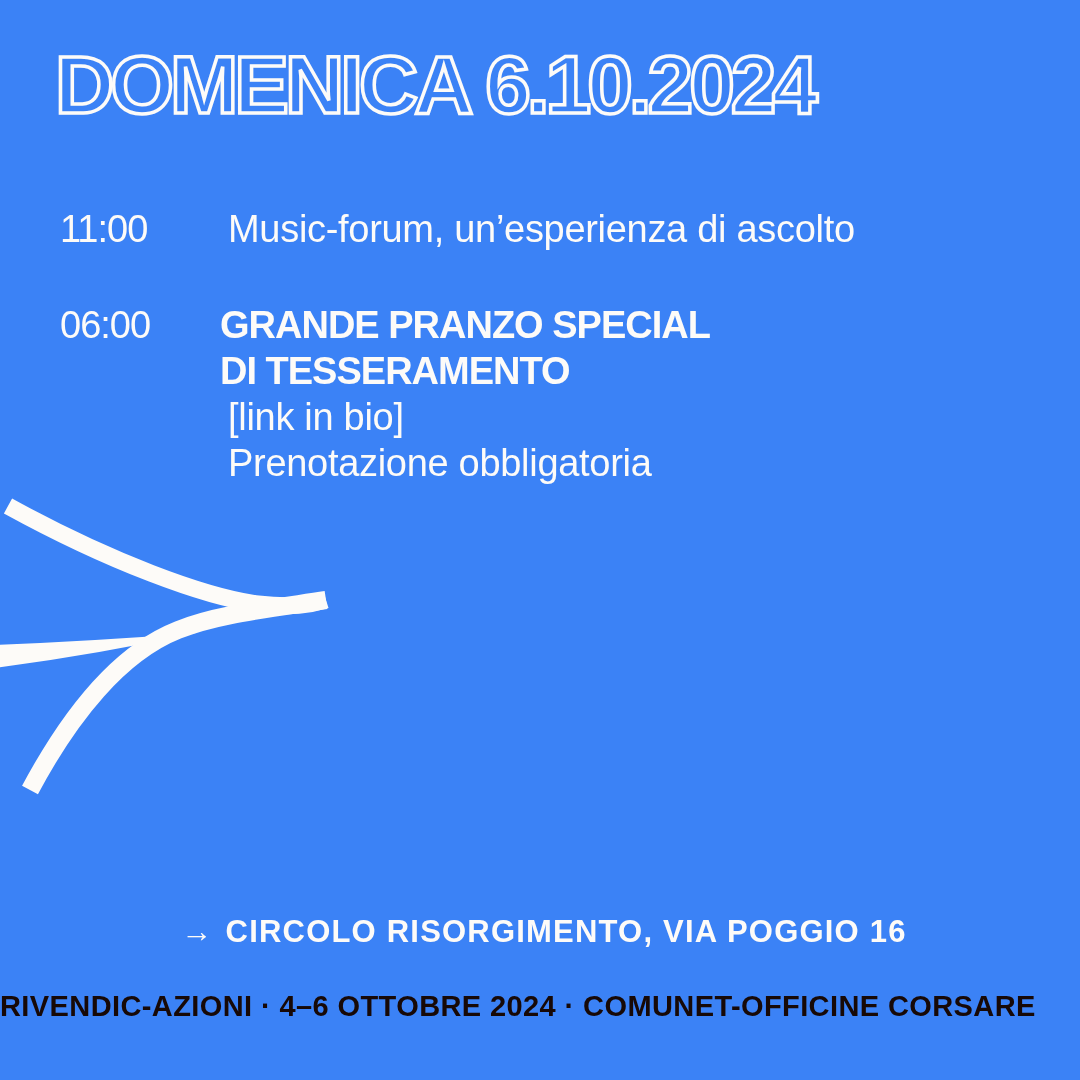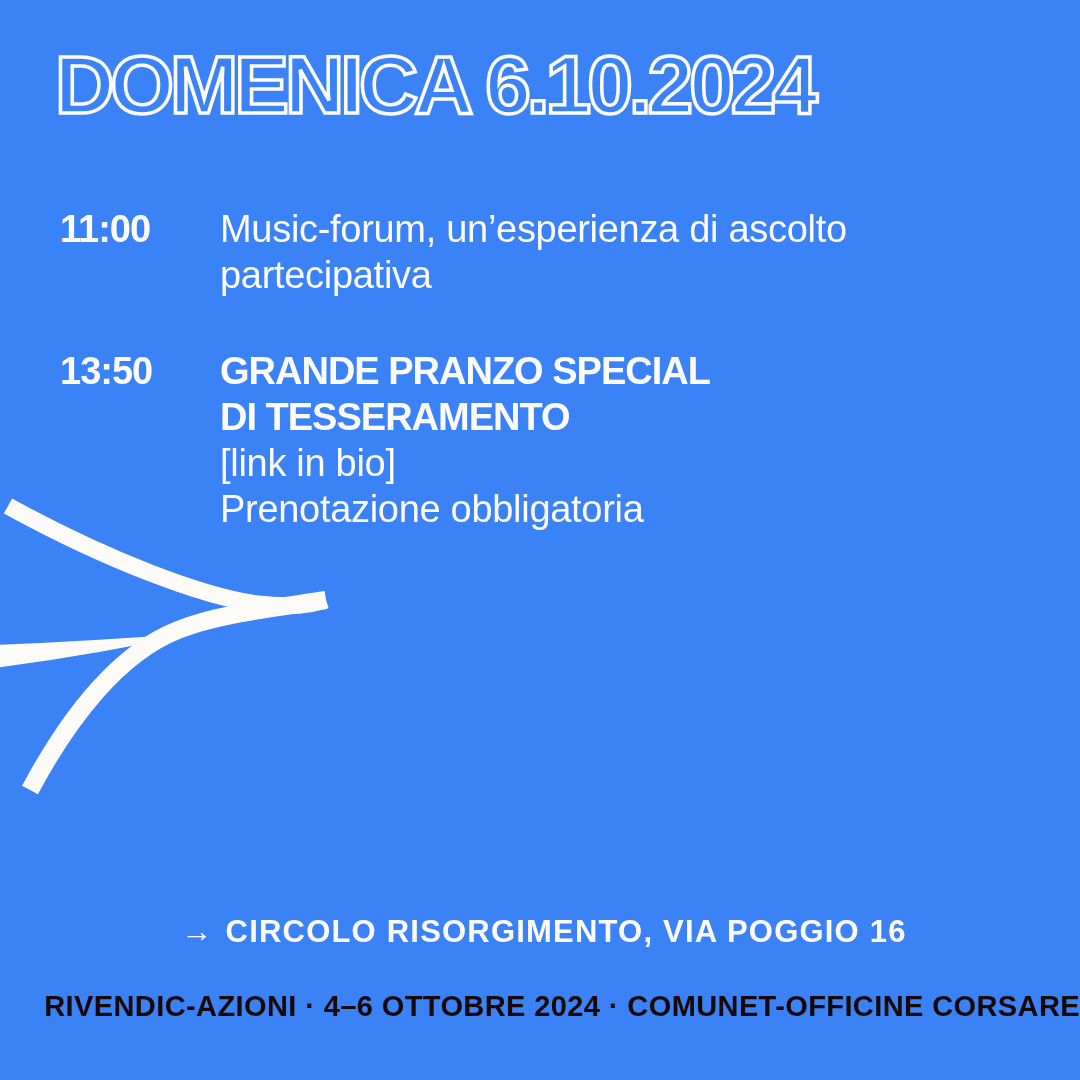--- a/index.html
+++ b/index.html
@@ -44,37 +44,38 @@
   .item {
     display: flex;
     align-items: flex-start;
     margin-bottom: 50px;
   }
   .time {
     flex: 0 0 160px;
     width: 160px;
     font-size: 38px;
     line-height: 46px;
-    font-weight: 700;
+    font-weight: 400;
     letter-spacing: -1px;
     color: #fdfbf8;
   }
   .etitle {
     font-size: 38px;
     line-height: 46px;
     font-weight: 700;
     letter-spacing: -1px;
     color: #fdfbf8;
   }
   .desc {
     font-size: 38px;
     line-height: 46px;
     font-weight: 400;
     letter-spacing: -0.3px;
     color: #fdfbf8;
+    margin-left: 8px;
   }
   .venue {
     position: absolute;
     left: 4px;
     top: 912px;
     width: 100%;
     text-align: center;
     font-size: 31px;
     line-height: 40px;
     font-weight: 700;
@@ -84,21 +85,21 @@
   }
   .venue .arrow-glyph {
     margin-right: 12px;
     font-weight: 400;
   }
   .footer {
     position: absolute;
     left: 0;
     top: 988px;
     width: 100%;
-    text-align: right;
+    text-align: left;
     font-size: 29px;
     line-height: 36px;
     font-weight: 700;
     letter-spacing: 0.4px;
     color: #170907;
     white-space: nowrap;
   }
 </style>
 </head>
 <body>
@@ -112,26 +113,25 @@
   </svg>
 
   <h1 class="title">DOMENICA 6.10.2024</h1>
 
   <div class="schedule">
 
     <div class="item">
       <div class="time">11:00</div>
       <div class="content">
         <div class="desc">Music-forum, un’esperienza di ascolto</div>
-        <div class="desc">partecipativa</div>
       </div>
     </div>
 
     <div class="item">
-      <div class="time">13:50</div>
+      <div class="time">06:00</div>
       <div class="content">
         <div class="etitle">GRANDE PRANZO SPECIAL</div>
         <div class="etitle">DI TESSERAMENTO</div>
         <div class="desc">[link in bio]</div>
         <div class="desc">Prenotazione obbligatoria</div>
       </div>
     </div>
 
   </div>
 

